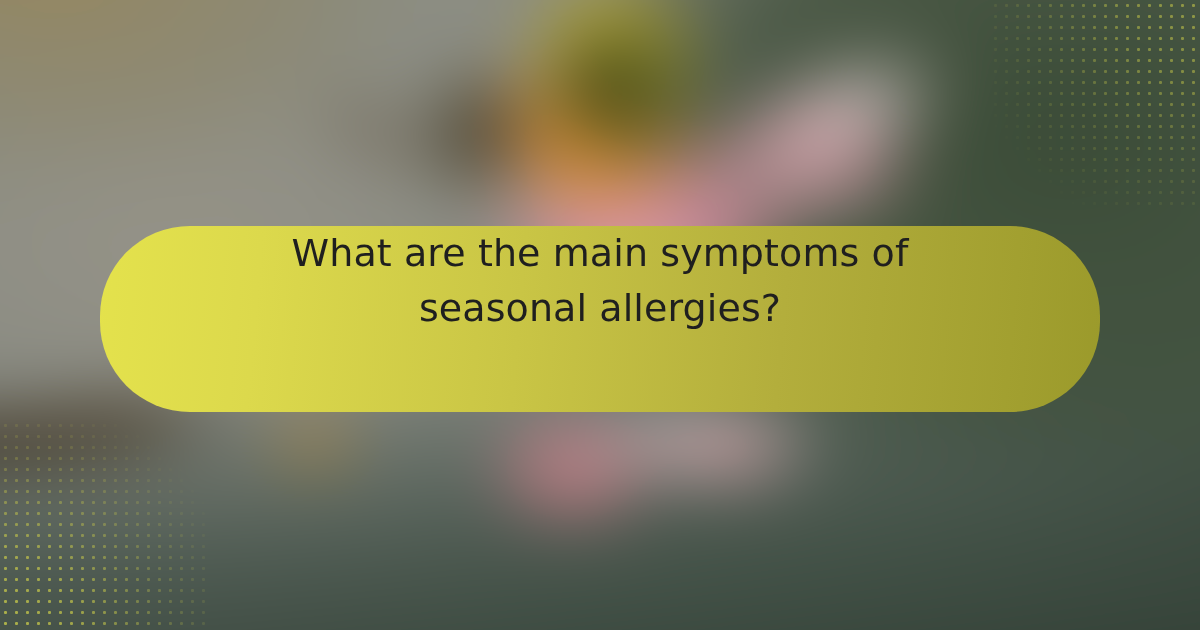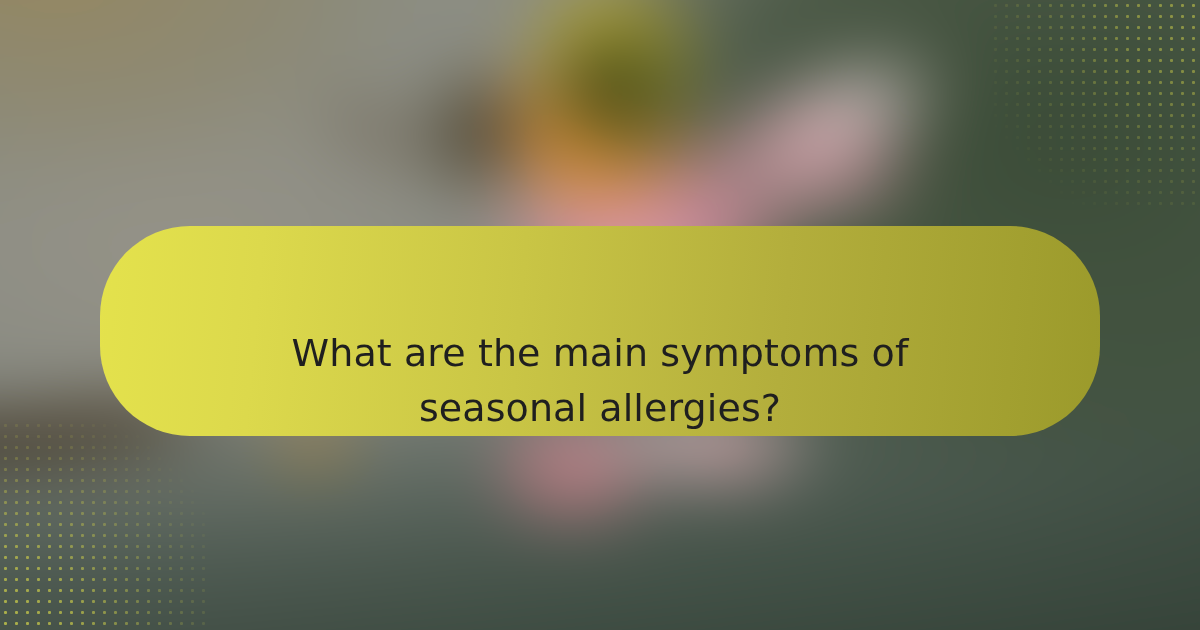--- a/index.html
+++ b/index.html
@@ -196,25 +196,25 @@
     mask-image: radial-gradient(circle at 100% 0%, rgba(0,0,0,1) 0%, rgba(0,0,0,0.85) 26%, rgba(0,0,0,0.35) 56%, rgba(0,0,0,0) 82%);
     opacity: 0.55;
   }
 
   
   #pill {
     position: absolute;
     left: 100px;
     top: 226px;
     width: 1000px;
-    height: 210px;
+    height: 186px;
     border-radius: 90px;
     background: linear-gradient(95deg, #e4e24c 0%, #dcd94c 16%, #c9c545 42%, #b3ae3c 68%, #9b9a2b 100%);
     display: flex;
-    align-items: flex-end;
+    align-items: flex-start;
     justify-content: center;
     box-sizing: border-box;
     padding: 0 64px;
   }
   #pill-text {
     color: #1f1f1f;
     font-size: 38px;
     line-height: 1.45;
     font-weight: 400;
     text-align: center;

